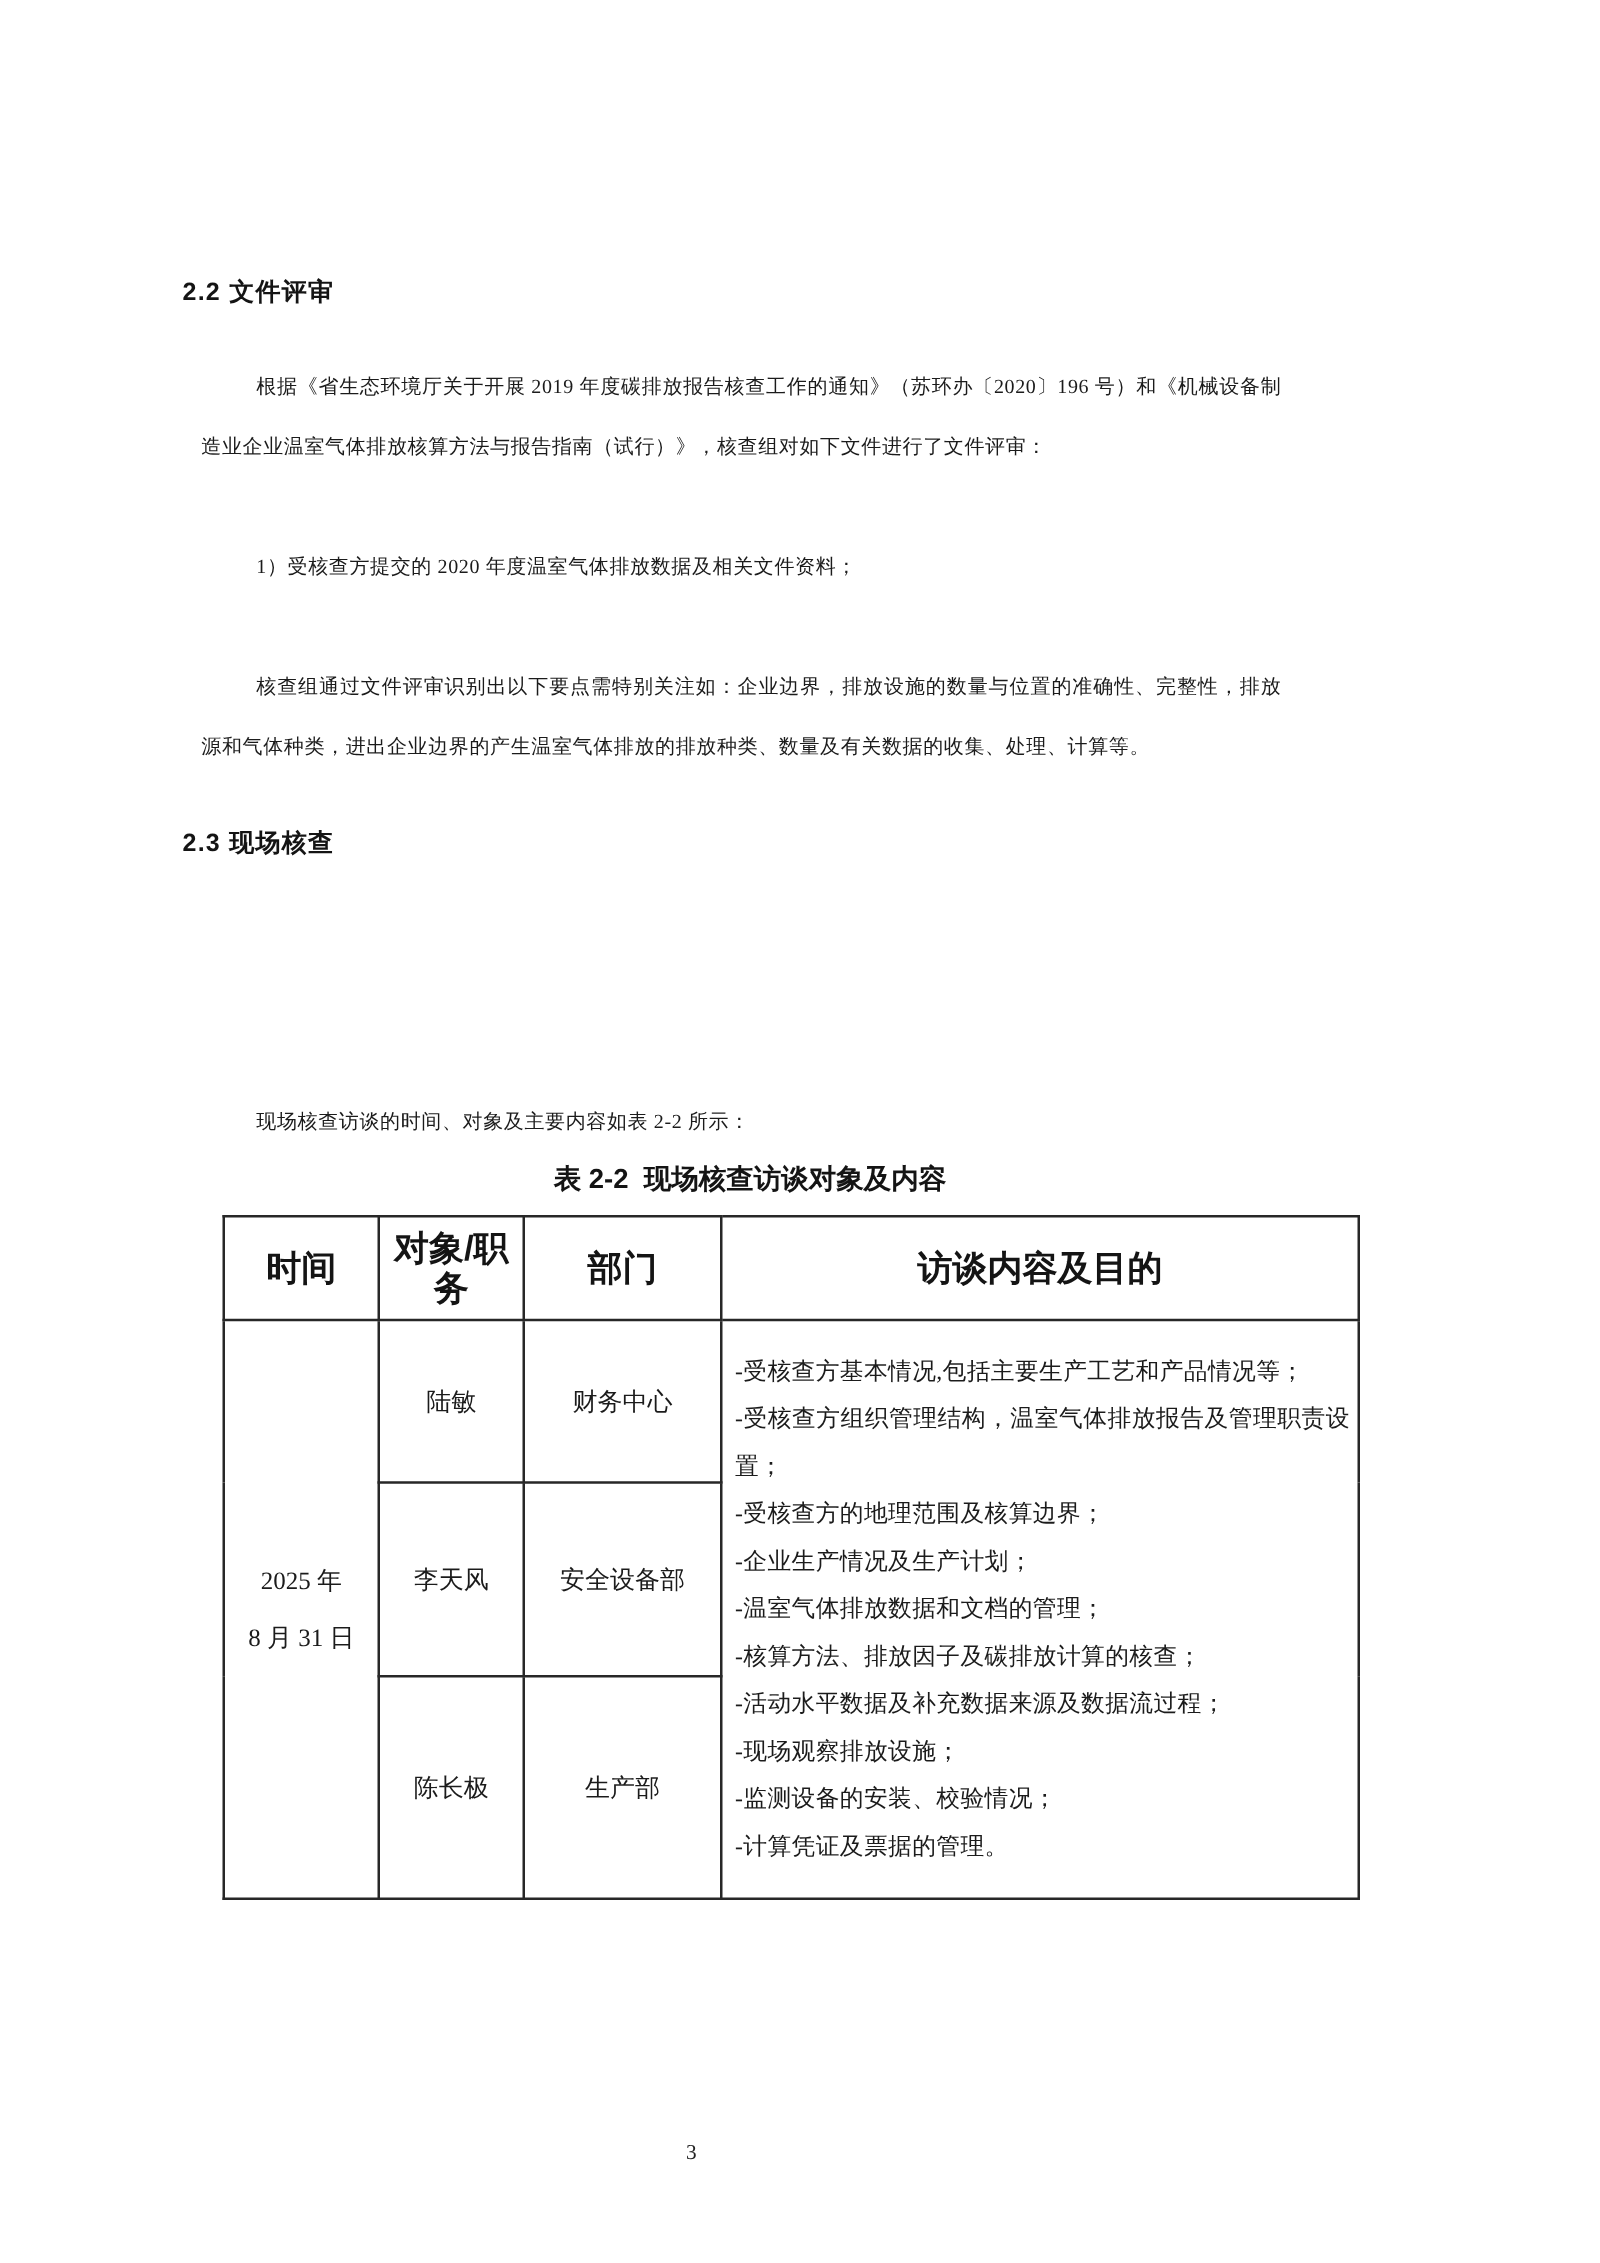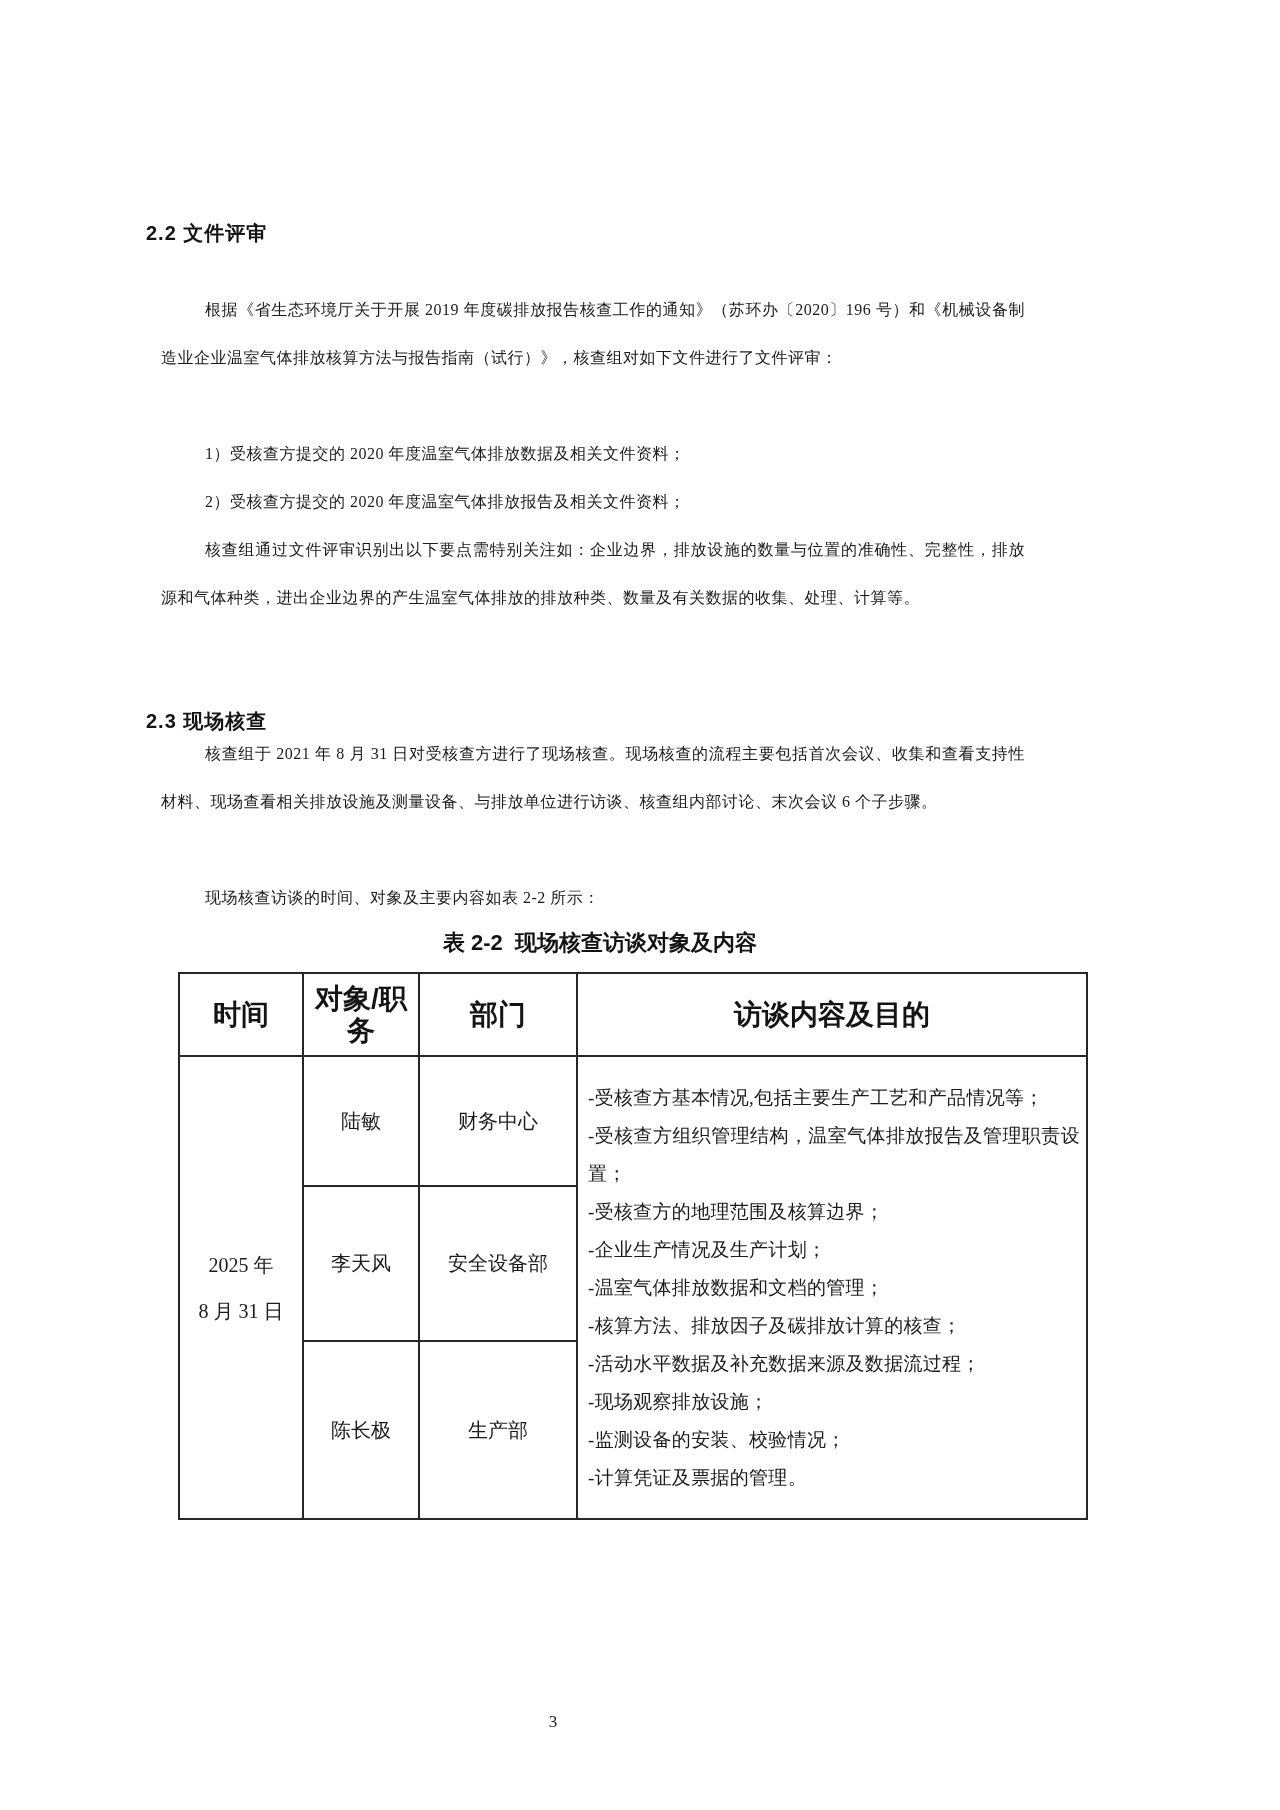--- a/index.html
+++ b/index.html
@@ -98,27 +98,25 @@
 <body>
 
 <div class="page">
 
   <h2 class="heading" style="top:220px">2.2 文件评审</h2>
 
   <p class="para indent" style="top:273px">根据《省生态环境厅关于开展 2019 年度碳排放报告核查工作的通知》（苏环办〔2020〕196 号）和《机械设备制造业企业温室气体排放核算方法与报告指南（试行）》，核查组对如下文件进行了文件评审：</p>
 
   <p class="para indent" style="top:417px">1）受核查方提交的 2020 年度温室气体排放数据及相关文件资料；</p>
 
-  <p class="para indent" style="top:465px">2）受核查方提交的 2020 年度温室气体排放报告及相关文件资料；</p>
 
   <p class="para indent" style="top:513px">核查组通过文件评审识别出以下要点需特别关注如：企业边界，排放设施的数量与位置的准确性、完整性，排放源和气体种类，进出企业边界的产生温室气体排放的排放种类、数量及有关数据的收集、处理、计算等。</p>
 
-  <h2 class="heading" style="top:708px">2.3 现场核查</h2>
+  <h2 class="heading" style="top:661px">2.3 现场核查</h2>
 
-  <p class="para indent" style="top:717px">核查组于 2021 年 8 月 31 日对受核查方进行了现场核查。现场核查的流程主要包括首次会议、收集和查看支持性材料、现场查看相关排放设施及测量设备、与排放单位进行访谈、核查组内部讨论、末次会议 6 个子步骤。</p>
 
   <p class="para indent" style="top:861px">现场核查访谈的时间、对象及主要内容如表 2-2 所示：</p>
 
   <div class="caption">表 2-2  现场核查访谈对象及内容</div>
 
   <table class="vtable">
     <colgroup>
       <col style="width:124px">
       <col style="width:116px">
       <col style="width:158px">

